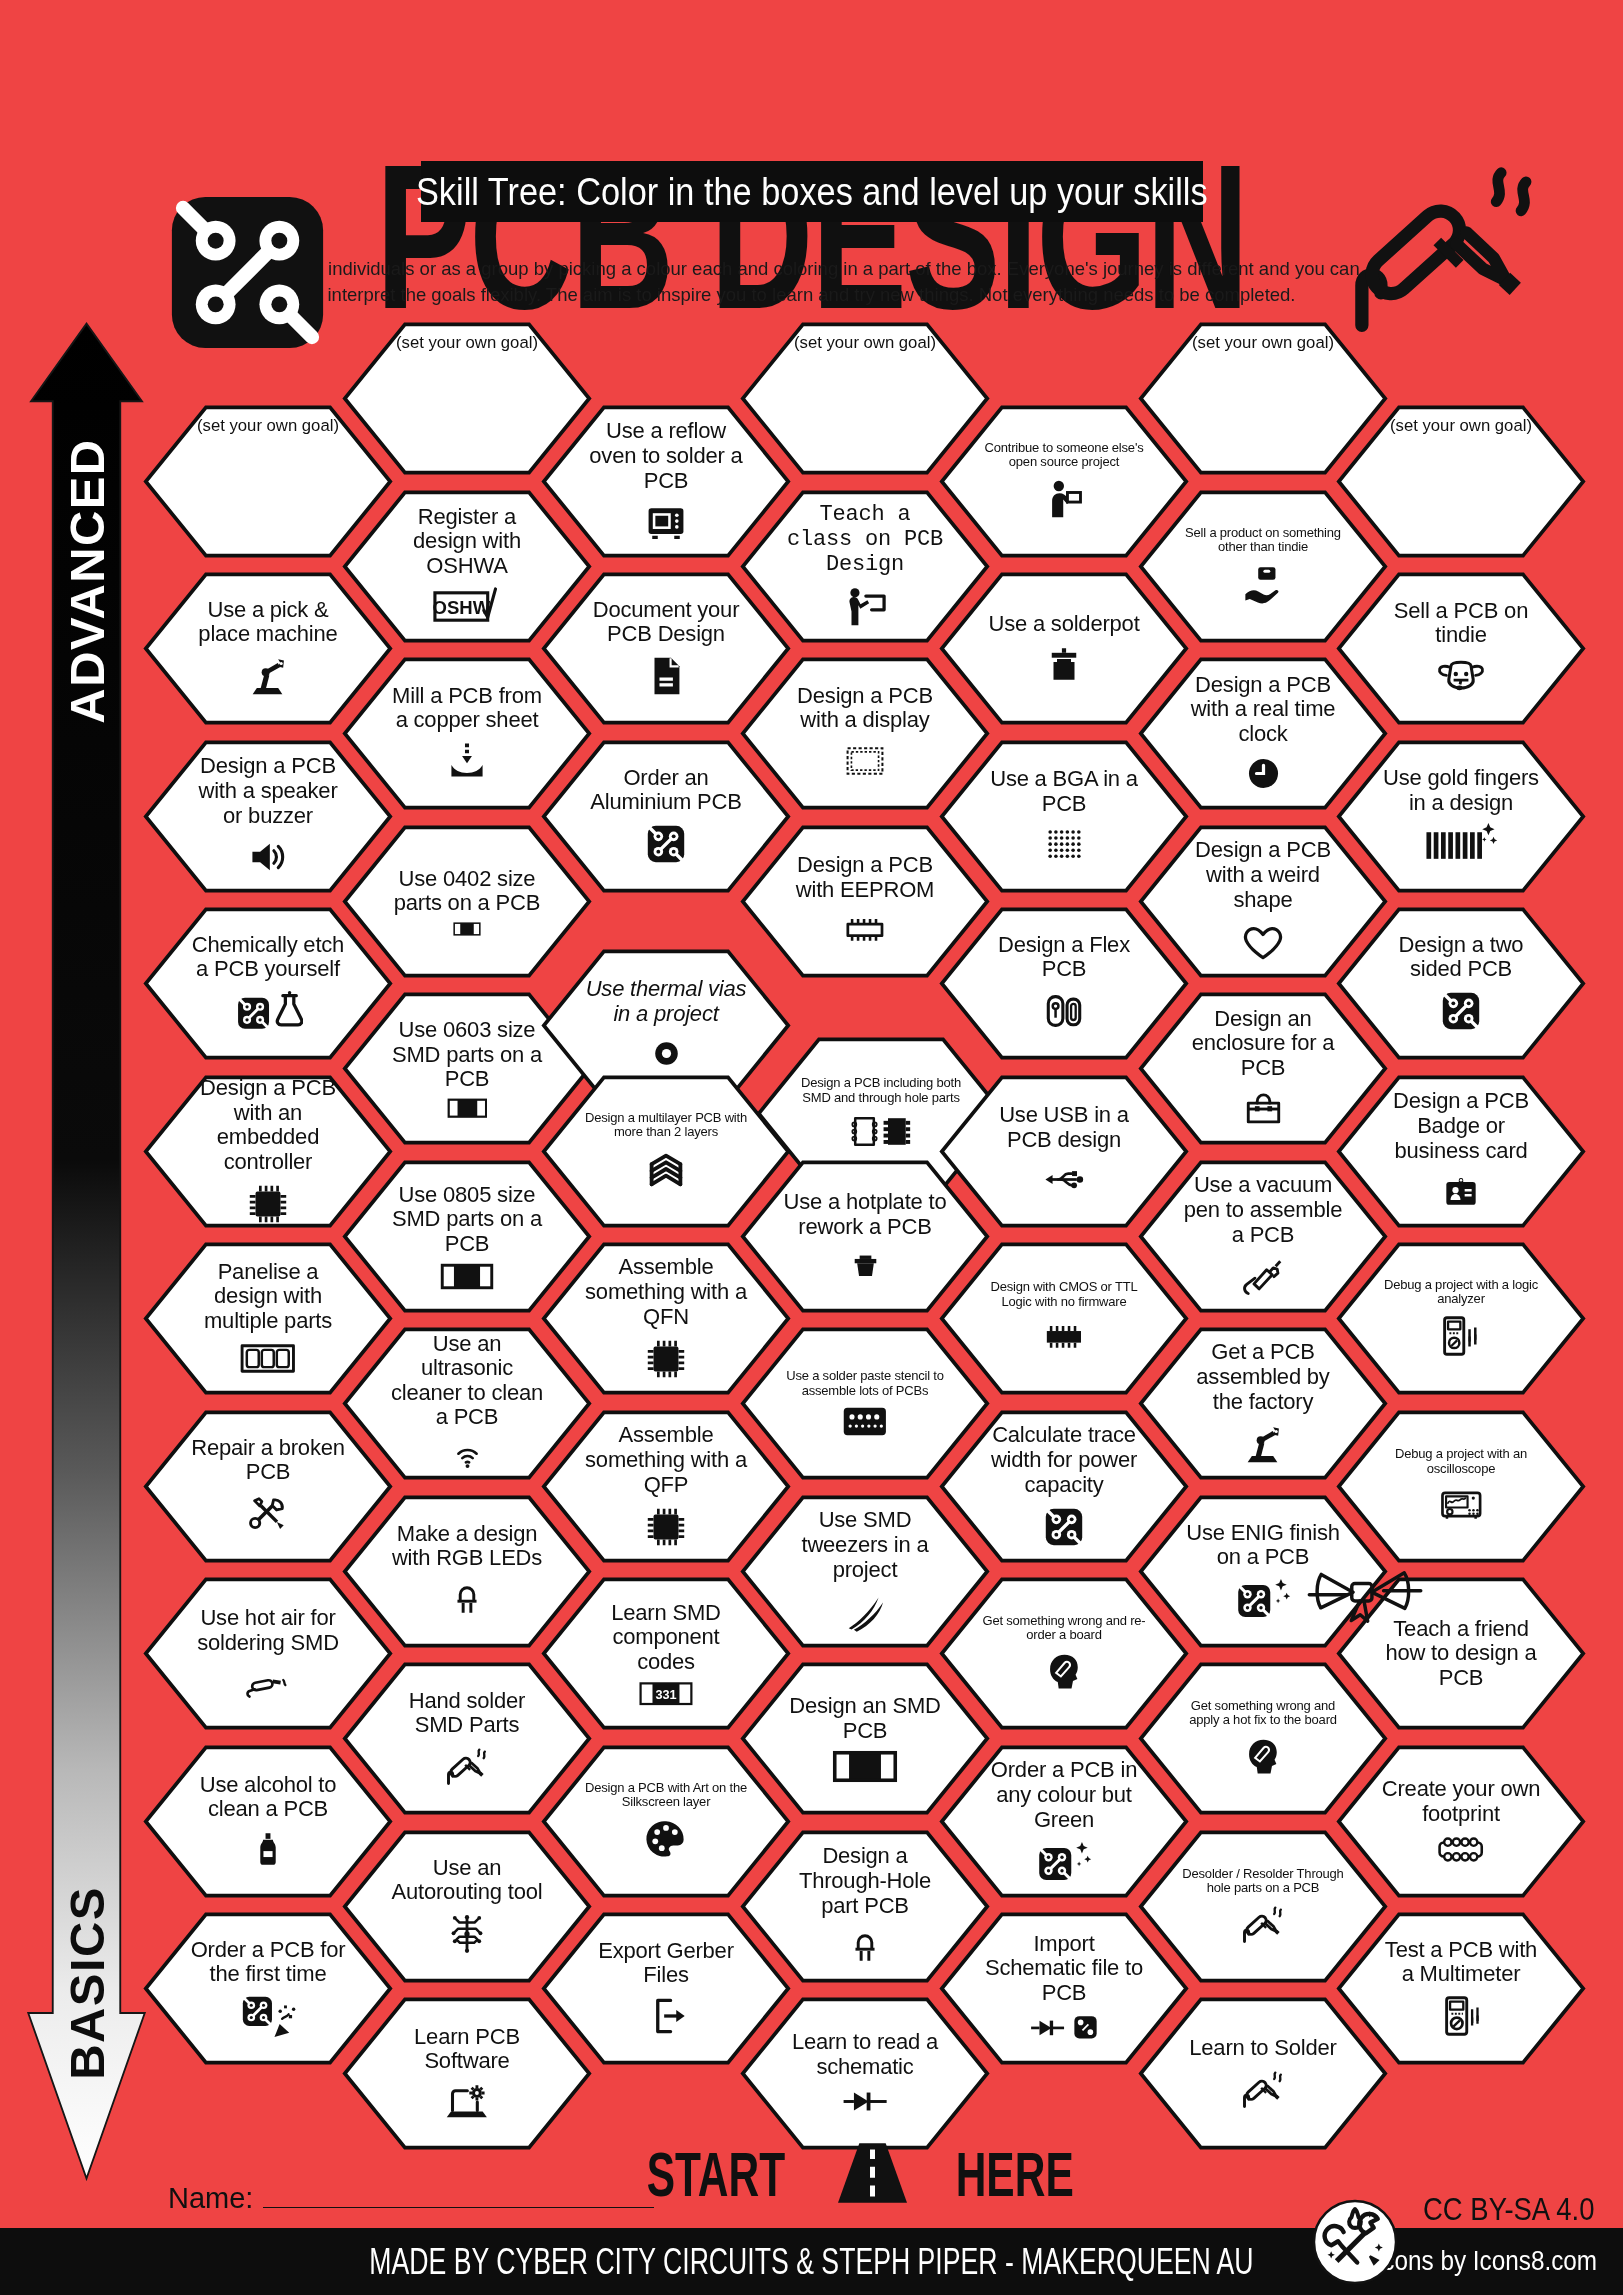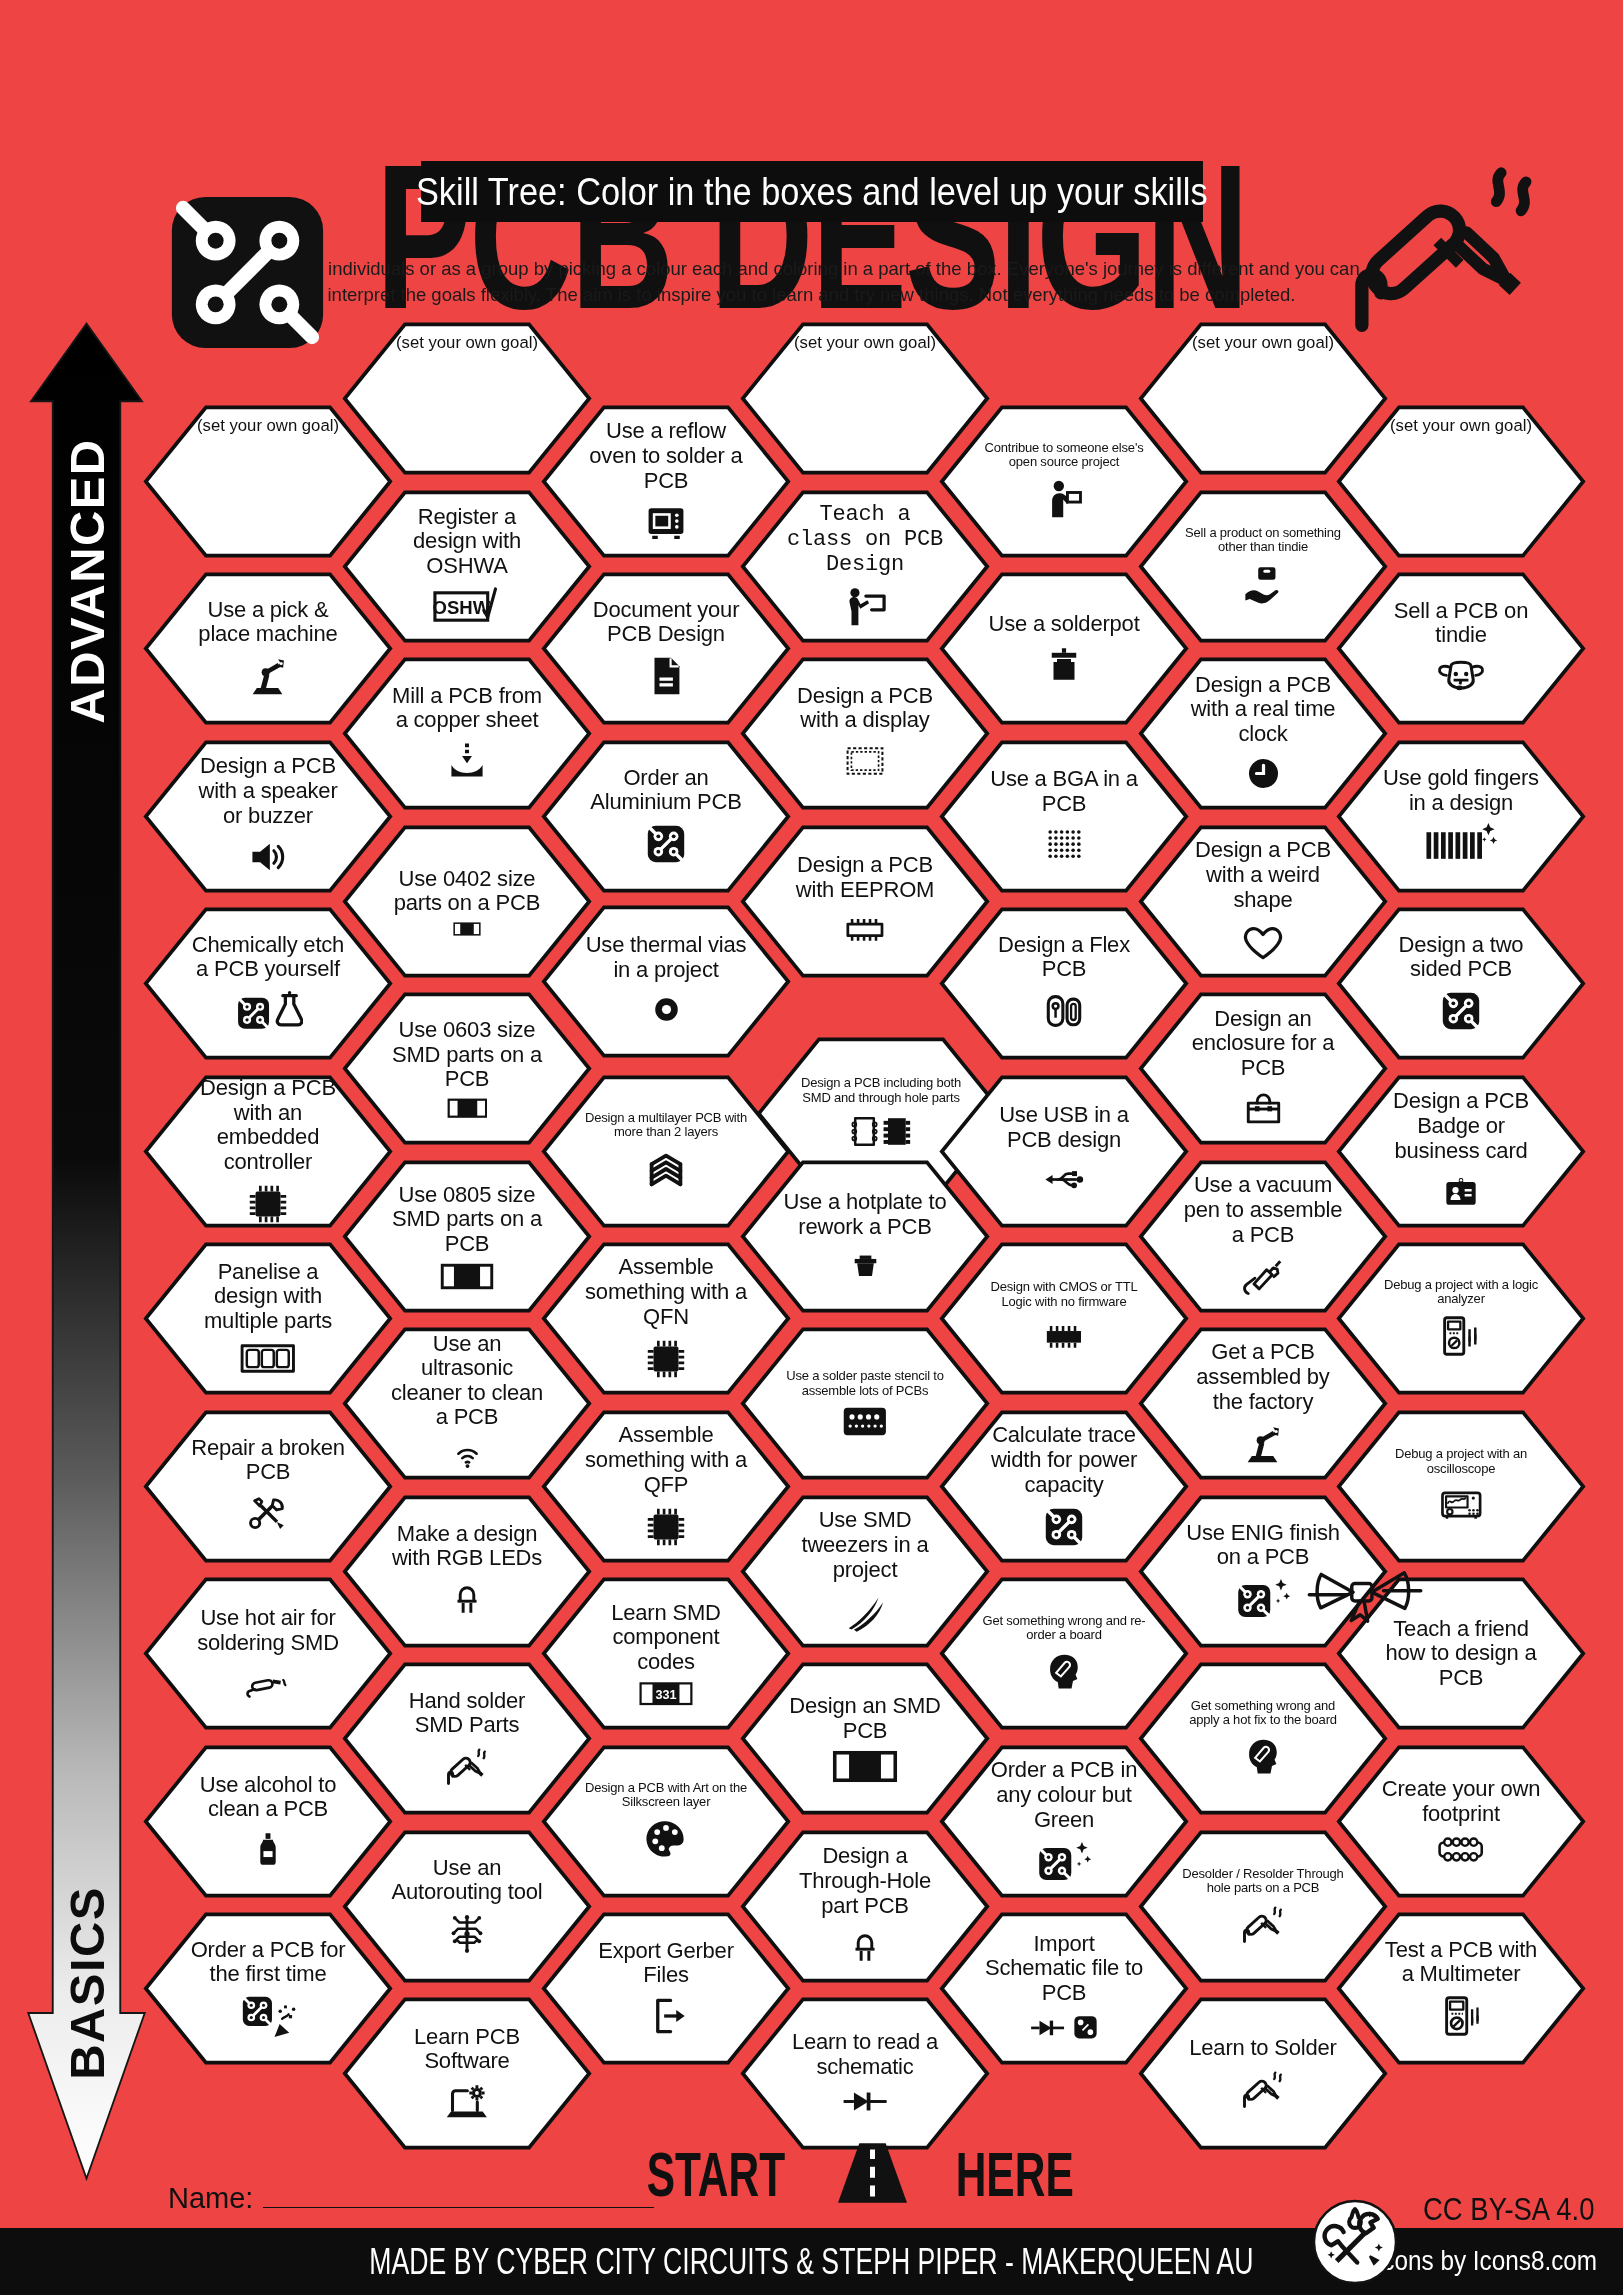--- a/index.html
+++ b/index.html
@@ -517,21 +517,21 @@
               <circle cx="16" cy="8" r="2.5" fill="#fff"></circle>
               <circle cx="16" cy="8" r="1" fill="#111"></circle>
               <circle cx="8" cy="16" r="2.5" fill="#fff"></circle>
               <circle cx="8" cy="16" r="1" fill="#111"></circle>
               <circle cx="16" cy="16" r="2.5" fill="#fff"></circle>
               <circle cx="16" cy="16" r="1" fill="#111"></circle>
             </svg>
           </div>
         </div>
       </div>
-      <div class="hex" style="left: 541px; top: 905px;">
+      <div class="hex" style="left: 541px; top: 949px; font-style: italic;">
         <svg class="hexbg" width="250" height="153" viewBox="0 0 540 330">
           <polygon points="136,5 404,5 534,165 404,325 136,325 6,165" fill="#fff" stroke="#0f0f0f" stroke-width="8"></polygon>
         </svg>
         <div class="hexc">
           <div class="hexlabel">Use thermal vias in a project</div>
           <div class="hexicon">
             <svg viewBox="0 0 24 24" height="41">
               <circle cx="12" cy="12" r="6.6" fill="#111"></circle>
               <circle cx="12" cy="12" r="2.7" fill="#fff"></circle>
             </svg>

